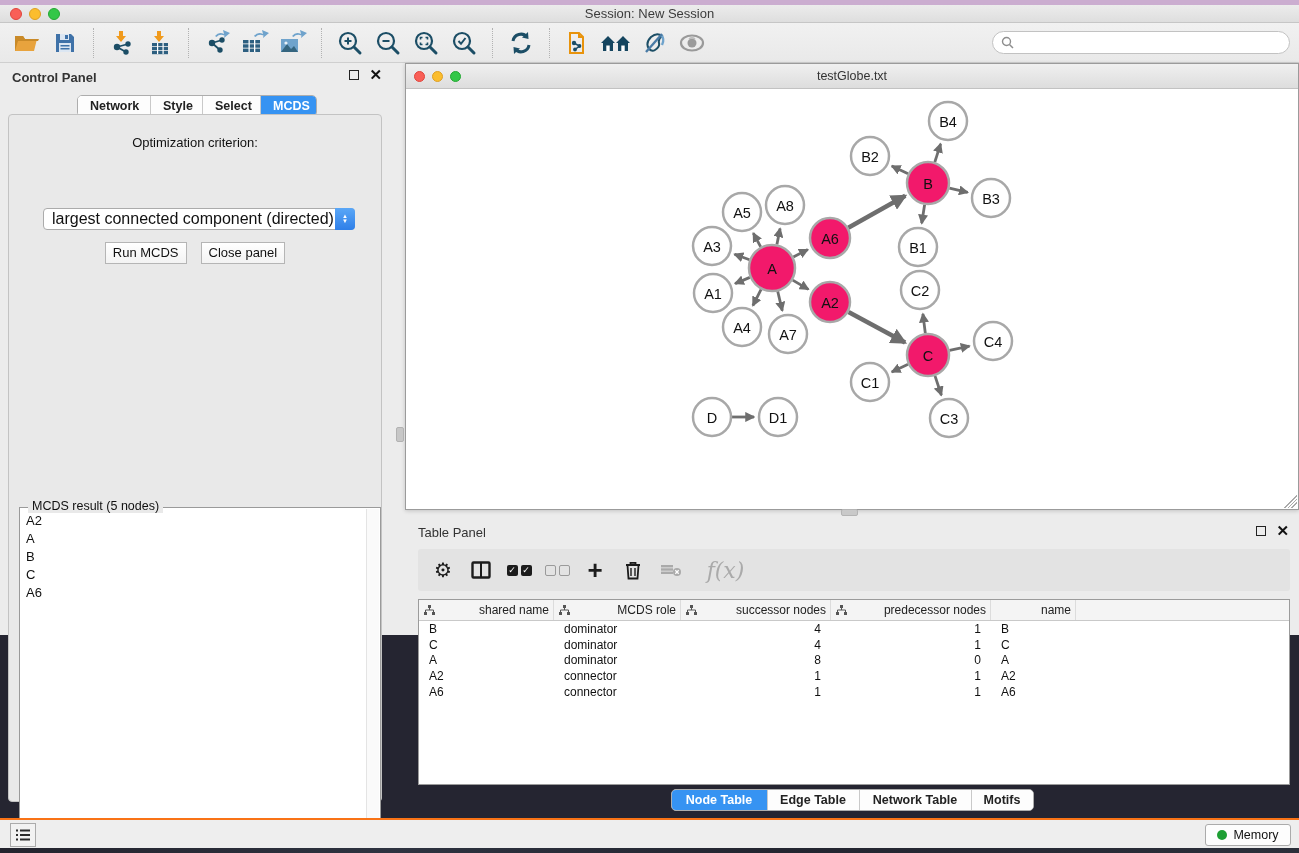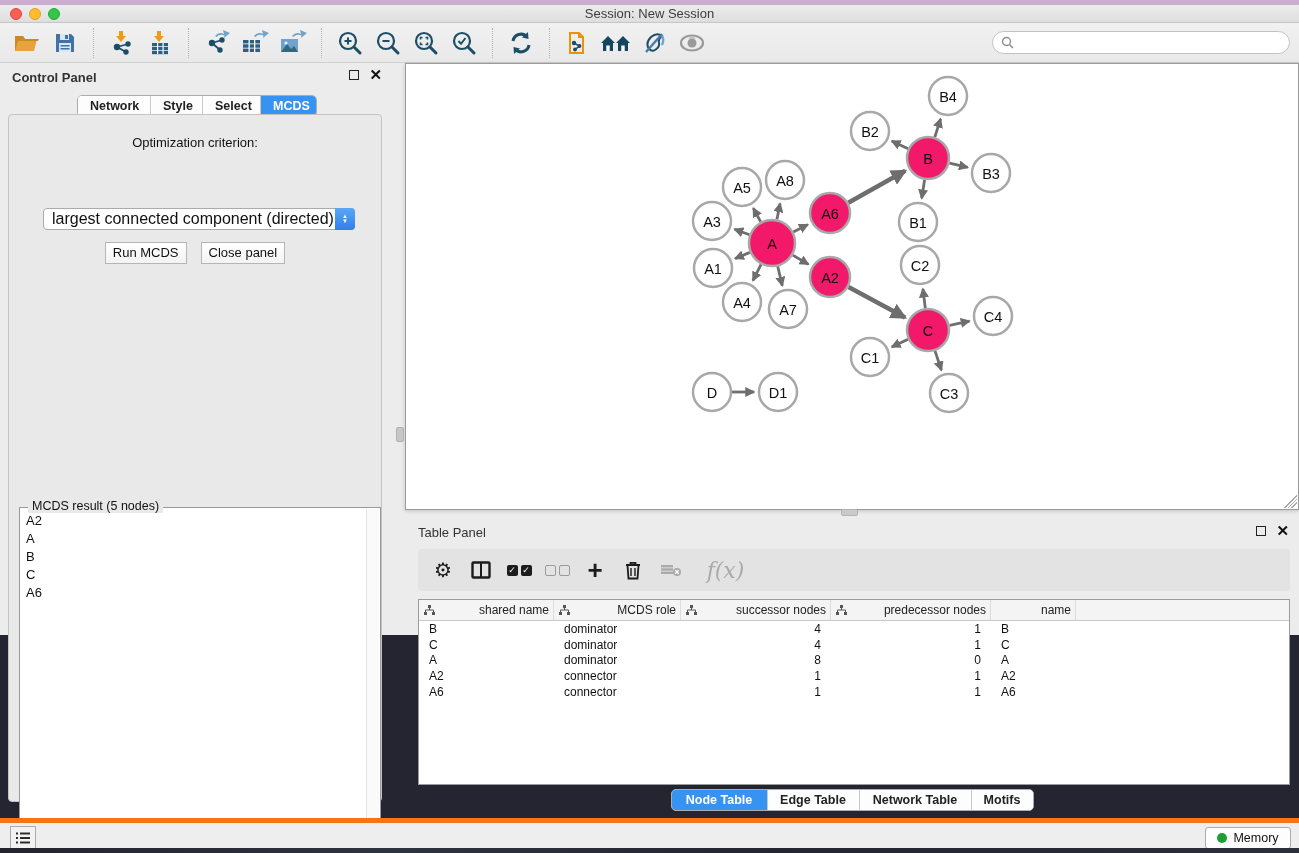--- a/index.html
+++ b/index.html
@@ -129,21 +129,21 @@
     display:flex; justify-content:center; }
   .bt-tabs { height:22px; }
   .bt-tabs .seg-tab { line-height:21px; }
   .bt-tabs .seg-tab:nth-child(1){ width:95px; }
   .bt-tabs .seg-tab:nth-child(2){ width:92px; }
   .bt-tabs .seg-tab:nth-child(3){ width:112px; }
   .bt-tabs .seg-tab:nth-child(4){ width:62px; }
 
   
   .statusbar { position:absolute; left:0; top:818px; width:1299px; height:30px;
-    background:#eeeeee; border-top:5px solid #f97316; }
+    background:#eeeeee; border-top:2px solid #f97316; }
   .list-btn { position:absolute; left:10px; top:3px; width:26px; height:24px;
     background:#f2f2f2; border:1px solid #ababab; display:flex; align-items:center; justify-content:center; }
   .memory-btn { position:absolute; right:8px; top:4px; width:86px; height:22px;
     background:#fdfdfd; border:1px solid #ababab; border-radius:3px;
     display:flex; align-items:center; justify-content:center; gap:6px; }
   .memory-dot { width:10px; height:10px; border-radius:50%; background:#1d9e33; }
   .memory-label { font-size:12.5px; color:#111; }
   .dock-strip { position:absolute; left:0; top:848px; width:1299px; height:5px;
     background:linear-gradient(90deg,#23232d,#2e3340 30%,#232530 60%,#2b2f3a); }
 </style>
@@ -351,20 +351,28 @@
             <div class="mcds-item">B</div>
             <div class="mcds-item">C</div>
             <div class="mcds-item">A6</div>
           </div>
         <div class="result-scroll"></div>
       </div>
     </div>
   </div>
 
   <div class="network-window">
+    <div class="nw-titlebar">
+      <div class="traffic">
+        <div class="light red"></div>
+        <div class="light yellow"></div>
+        <div class="light green"></div>
+      </div>
+      <div class="nw-title">testGlobe.txt</div>
+    </div>
     <div class="nw-canvas">
       <svg id="graph-svg" width="892" height="420" viewBox="0 0 892 420">
         <defs>
           <marker id="arrowhead" viewBox="0 0 6 6" refX="5.2" refY="3" markerWidth="3.6" markerHeight="3.6" orient="auto">
             <path d="M0 0 L6 3 L0 6 Z" fill="#6e6e6e"></path>
           </marker>
         </defs>
         <g id="edge-layer">
             <line x1="354.7" y1="157.8" x2="347.3" y2="144.2" stroke="#6e6e6e" stroke-width="2.8" marker-end="url(#arrowhead)"></line>
             <line x1="370.9" y1="155.5" x2="374.1" y2="139.5" stroke="#6e6e6e" stroke-width="2.8" marker-end="url(#arrowhead)"></line>

